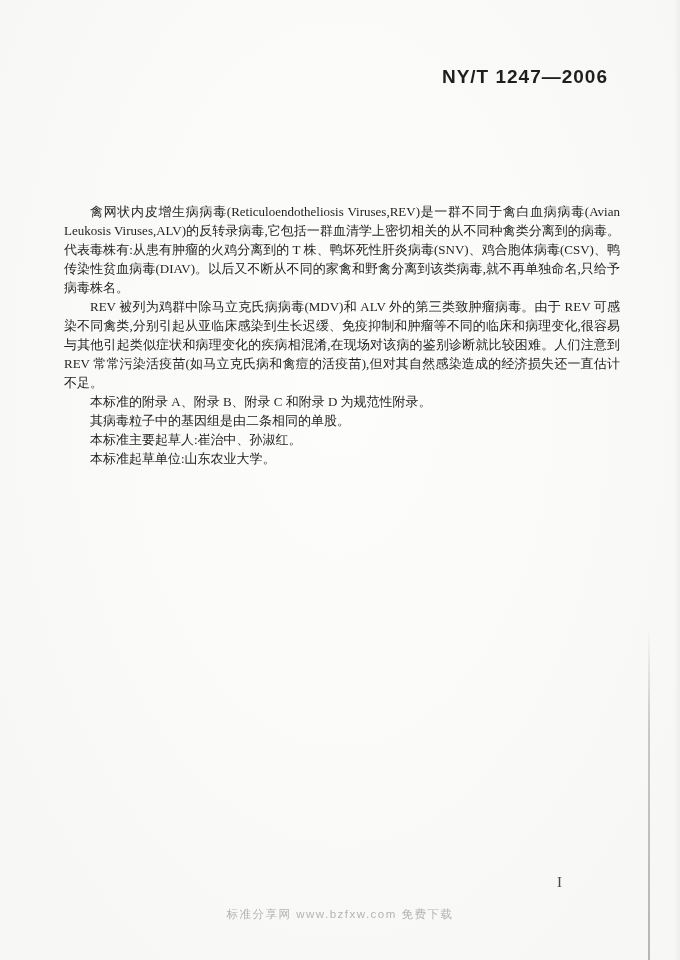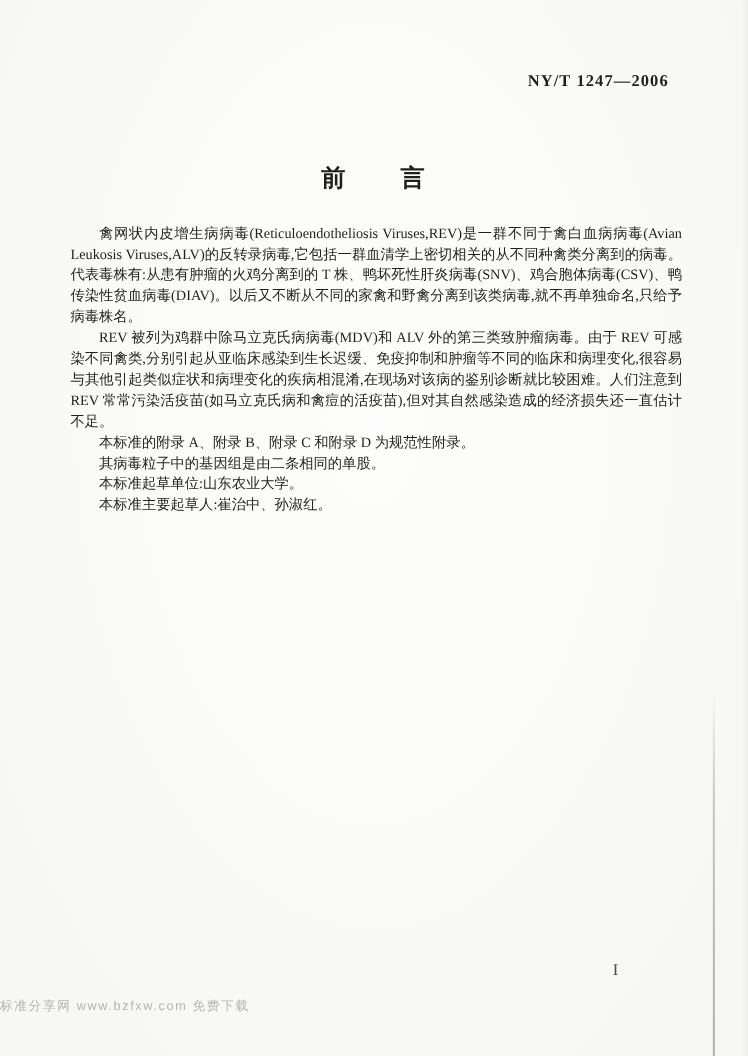--- a/index.html
+++ b/index.html
@@ -20,23 +20,23 @@
     margin: 0;
     background: var(--paper);
     background-image: radial-gradient(ellipse at 50% 40%, rgba(255,255,255,0.6) 0%, rgba(0,0,0,0.015) 85%);
     overflow: hidden;
     color: var(--ink);
   }
   .doc-number {
     position: absolute;
     top: 66px;
     right: 72px;
-    font-family: Liberation Serif, serif;
+    font-family: Liberation Sans, sans-serif;
     font-weight: bold;
-    font-size: 15px;
+    font-size: 19px;
     letter-spacing: 1px;
     color: var(--ink);
   }
   .doc-title {
     position: absolute;
     top: 147px;
     left: 0;
     width: 100%;
     text-align: center;
     font-size: 22px;
@@ -63,21 +63,21 @@
     top: 874px;
     right: 118px;
     font-size: 15px;
     color: var(--pagenum);
   }
   .watermark {
     position: absolute;
     top: 907px;
     left: 0;
     width: 100%;
-    text-align: left;
+    text-align: center;
     font-size: 11.5px;
     letter-spacing: 1.5px;
     color: var(--watermark);
     font-family: "Liberation Sans", "DejaVu Sans", sans-serif;
   }
   .scan-line {
     position: absolute;
     top: 628px;
     right: 30px;
     width: 2px;
@@ -95,29 +95,28 @@
     pointer-events: none;
   }
 </style>
 </head>
 <body>
 
 <div class="page">
 
   <div class="doc-number">NY/T 1247—2006</div>
 
-  <h1 class="doc-title">前　　言</h1>
 
   <div class="doc-body">
     <p>禽网状内皮增生病病毒(Reticuloendotheliosis Viruses,REV)是一群不同于禽白血病病毒(Avian Leukosis Viruses,ALV)的反转录病毒,它包括一群血清学上密切相关的从不同种禽类分离到的病毒。代表毒株有:从患有肿瘤的火鸡分离到的 T 株、鸭坏死性肝炎病毒(SNV)、鸡合胞体病毒(CSV)、鸭传染性贫血病毒(DIAV)。以后又不断从不同的家禽和野禽分离到该类病毒,就不再单独命名,只给予病毒株名。</p>
     <p>REV 被列为鸡群中除马立克氏病病毒(MDV)和 ALV 外的第三类致肿瘤病毒。由于 REV 可感染不同禽类,分别引起从亚临床感染到生长迟缓、免疫抑制和肿瘤等不同的临床和病理变化,很容易与其他引起类似症状和病理变化的疾病相混淆,在现场对该病的鉴别诊断就比较困难。人们注意到 REV 常常污染活疫苗(如马立克氏病和禽痘的活疫苗),但对其自然感染造成的经济损失还一直估计不足。</p>
     <p>本标准的附录 A、附录 B、附录 C 和附录 D 为规范性附录。</p>
     <p>其病毒粒子中的基因组是由二条相同的单股。</p>
+    <p>本标准主要起草人:崔治中、孙淑红。</p>
     <p>本标准起草单位:山东农业大学。</p>
-    <p>本标准主要起草人:崔治中、孙淑红。</p>
   </div>
 
   <div class="page-number">I</div>
 
   <div class="watermark">标准分享网 www.bzfxw.com 免费下载</div>
 
   <div class="scan-line"></div>
   <div class="scan-edge"></div>
 
 </div>

